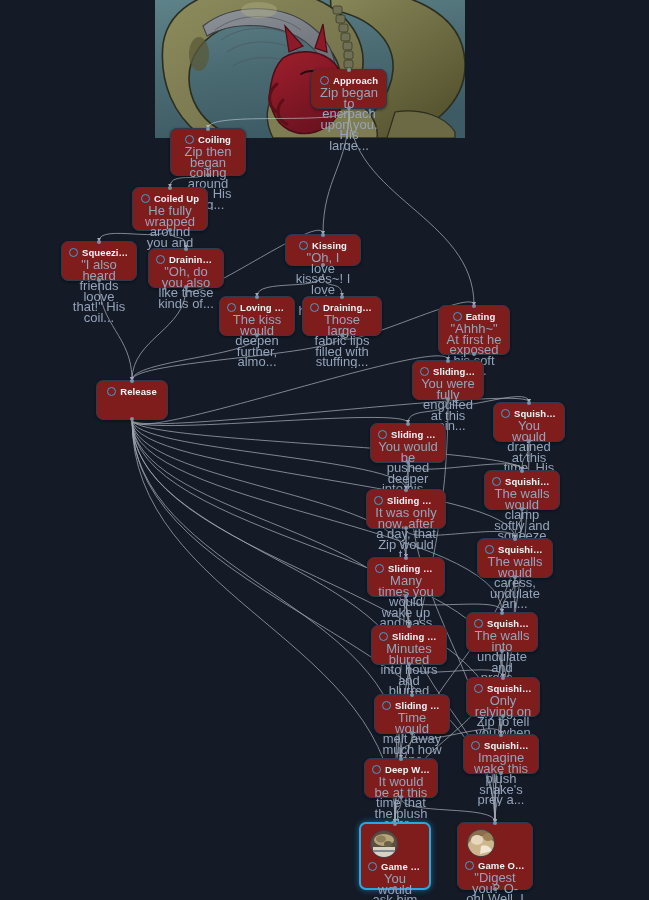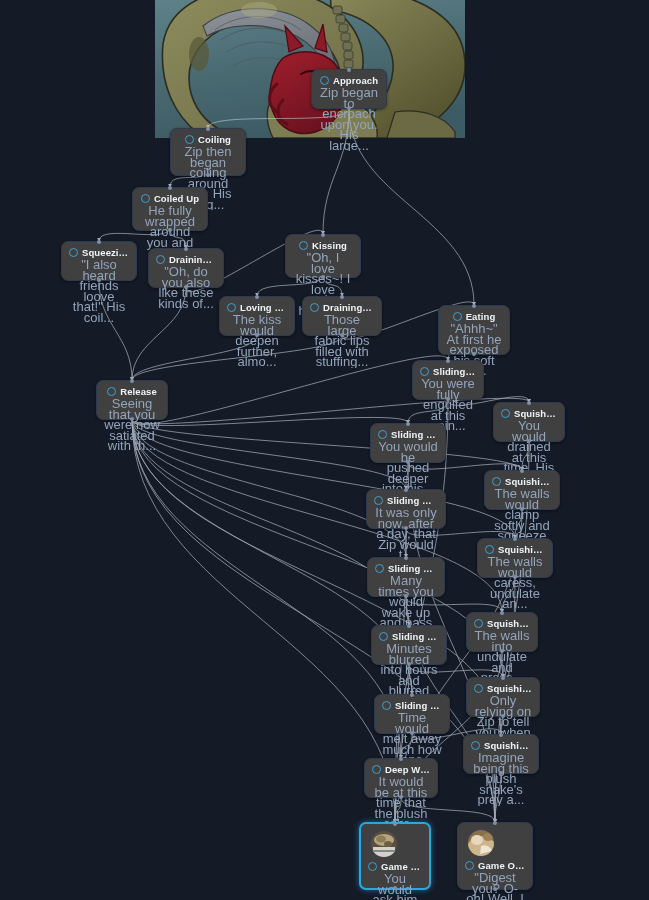--- a/index.html
+++ b/index.html
@@ -28,21 +28,21 @@
     left: 155px; top: 0px;
     width: 310px; height: 138px;
     overflow: hidden;
     background: #4c6b70;
   }
   #hero-image svg { display: block; }
 
   .node {
     position: absolute;
     box-sizing: border-box;
-    background: #404040;
+    background: #7f1d1d;
     border: 1px solid #2e3a4d;
     border-radius: 7px;
     box-shadow: 0 1px 3px rgba(0,0,0,0.45);
     padding: 5px 7px 6px 7px;
     text-align: center;
   }
   .node.selected {
     border: 2px solid #29a8e0;
     box-shadow: 0 0 6px rgba(41,168,224,0.55);
   }
@@ -283,21 +283,21 @@
       </div>
       <div class="node" style="left: 148px; top: 248px; width: 76px; height: 40px;">
         <span class="port top"></span>
         <div class="node-head">
           <span class="node-dot"></span>
           <span class="node-title">Draining Squ...</span>
         </div>
         <div class="node-desc">"Oh, do you also like these kinds of...</div>
         <span class="port bottom"></span>
       </div>
-      <div class="node" style="left: 285px; top: 234px; width: 76px; height: 44px;">
+      <div class="node" style="left: 285px; top: 234px; width: 76px; height: 32px;">
         <span class="port top"></span>
         <div class="node-head">
           <span class="node-dot"></span>
           <span class="node-title">Kissing</span>
         </div>
         <div class="node-desc">"Oh, I love kisses~! I love seeing how m...</div>
         <span class="port bottom"></span>
       </div>
       <div class="node" style="left: 219px; top: 296px; width: 76px; height: 40px;">
         <span class="port top"></span>
@@ -424,39 +424,38 @@
         </div>
         <div class="node-desc">Time would melt away much how one woul...</div>
         <span class="port bottom"></span>
       </div>
       <div class="node" style="left: 463px; top: 734px; width: 76px; height: 40px;">
         <span class="port top"></span>
         <div class="node-head">
           <span class="node-dot"></span>
           <span class="node-title">Squishing an...</span>
         </div>
-        <div class="node-desc">Imagine being this plush snake's prey a...</div>
+        <div class="node-desc">Imagine wake this plush snake's prey a...</div>
         <span class="port bottom"></span>
       </div>
       <div class="node" style="left: 364px; top: 758px; width: 74px; height: 40px;">
         <span class="port top"></span>
         <div class="node-head">
           <span class="node-dot"></span>
           <span class="node-title">Deep Within ...</span>
         </div>
         <div class="node-desc">It would be at this time that the plush cobr...</div>
         <span class="port bottom"></span>
       </div>
-      <div class="node" style="left: 96px; top: 380px; width: 72px; height: 40px;">
+      <div class="node" style="left: 96px; top: 380px; width: 72px; height: 40px; text-align: right;">
         <span class="port top"></span>
         <div class="node-head">
           <span class="node-dot"></span>
           <span class="node-title">Release</span>
         </div>
-        <div class="node-desc">Seeing that you were now satiated with th...</div>
         <span class="port bottom"></span>
       </div>
       <div class="node selected has-avatar" style="left: 359px; top: 822px; width: 72px; height: 68px;">
         <span class="port top"></span>
         <span class="avatar">
           <svg width="26" height="26" viewBox="0 0 26 26">
             <rect width="26" height="26" fill="#5b4f3f"></rect>
             <ellipse cx="13" cy="9" rx="10" ry="6" fill="#b6a47a"></ellipse>
             <ellipse cx="10" cy="8" rx="5" ry="3.5" fill="#8d7d58"></ellipse>
             <rect x="2" y="16" width="22" height="10" fill="#d8d2c4"></rect>

